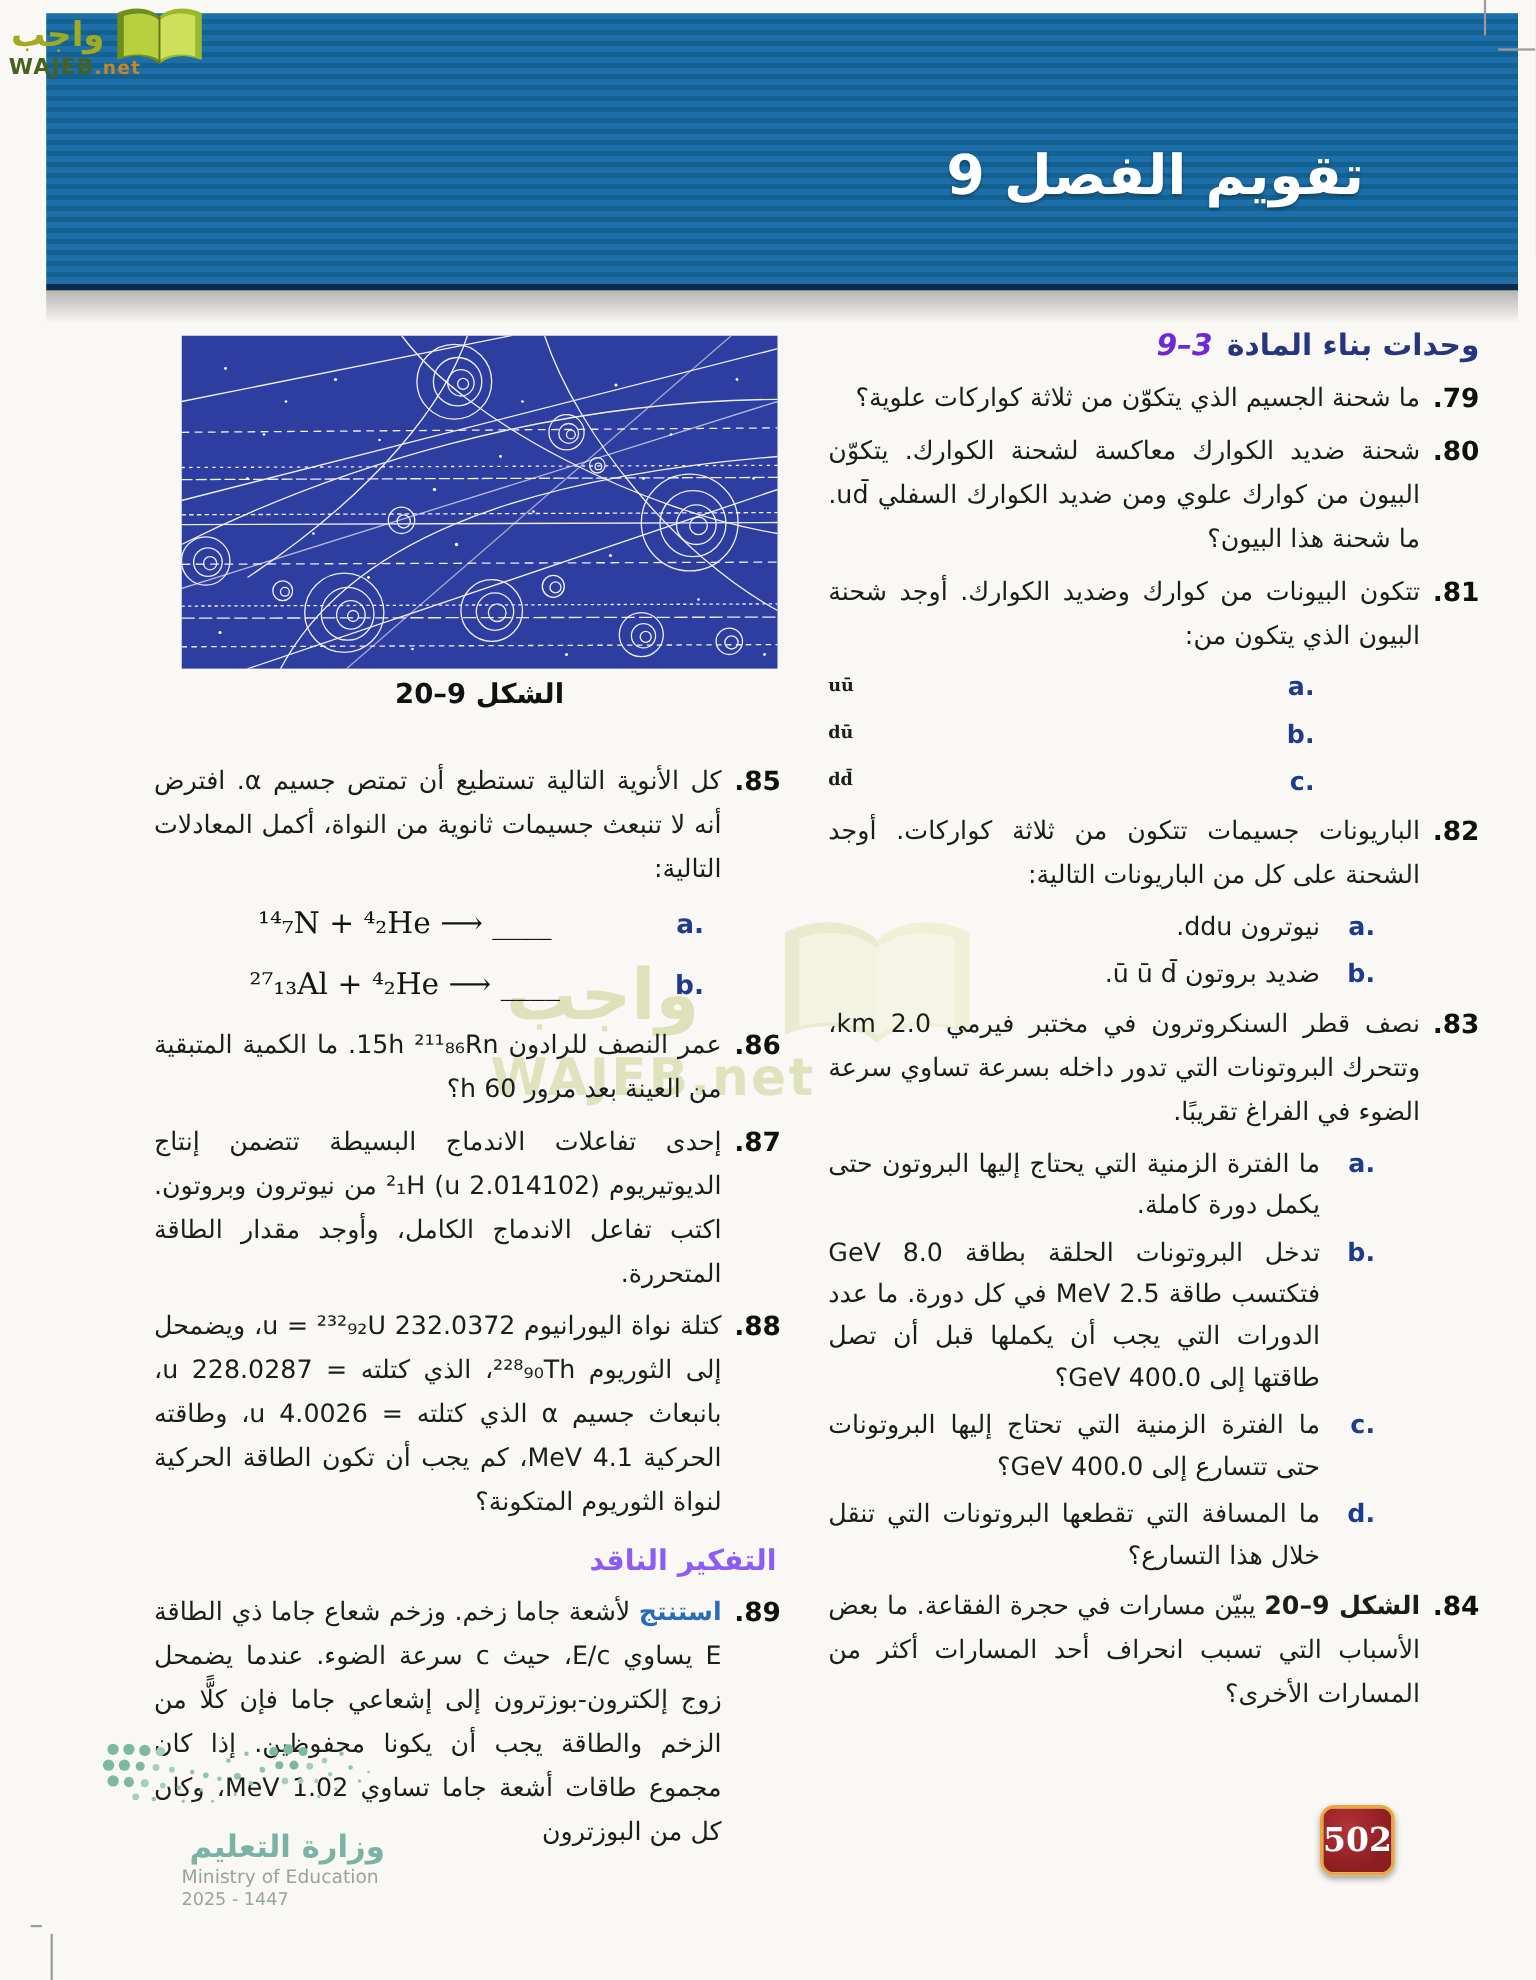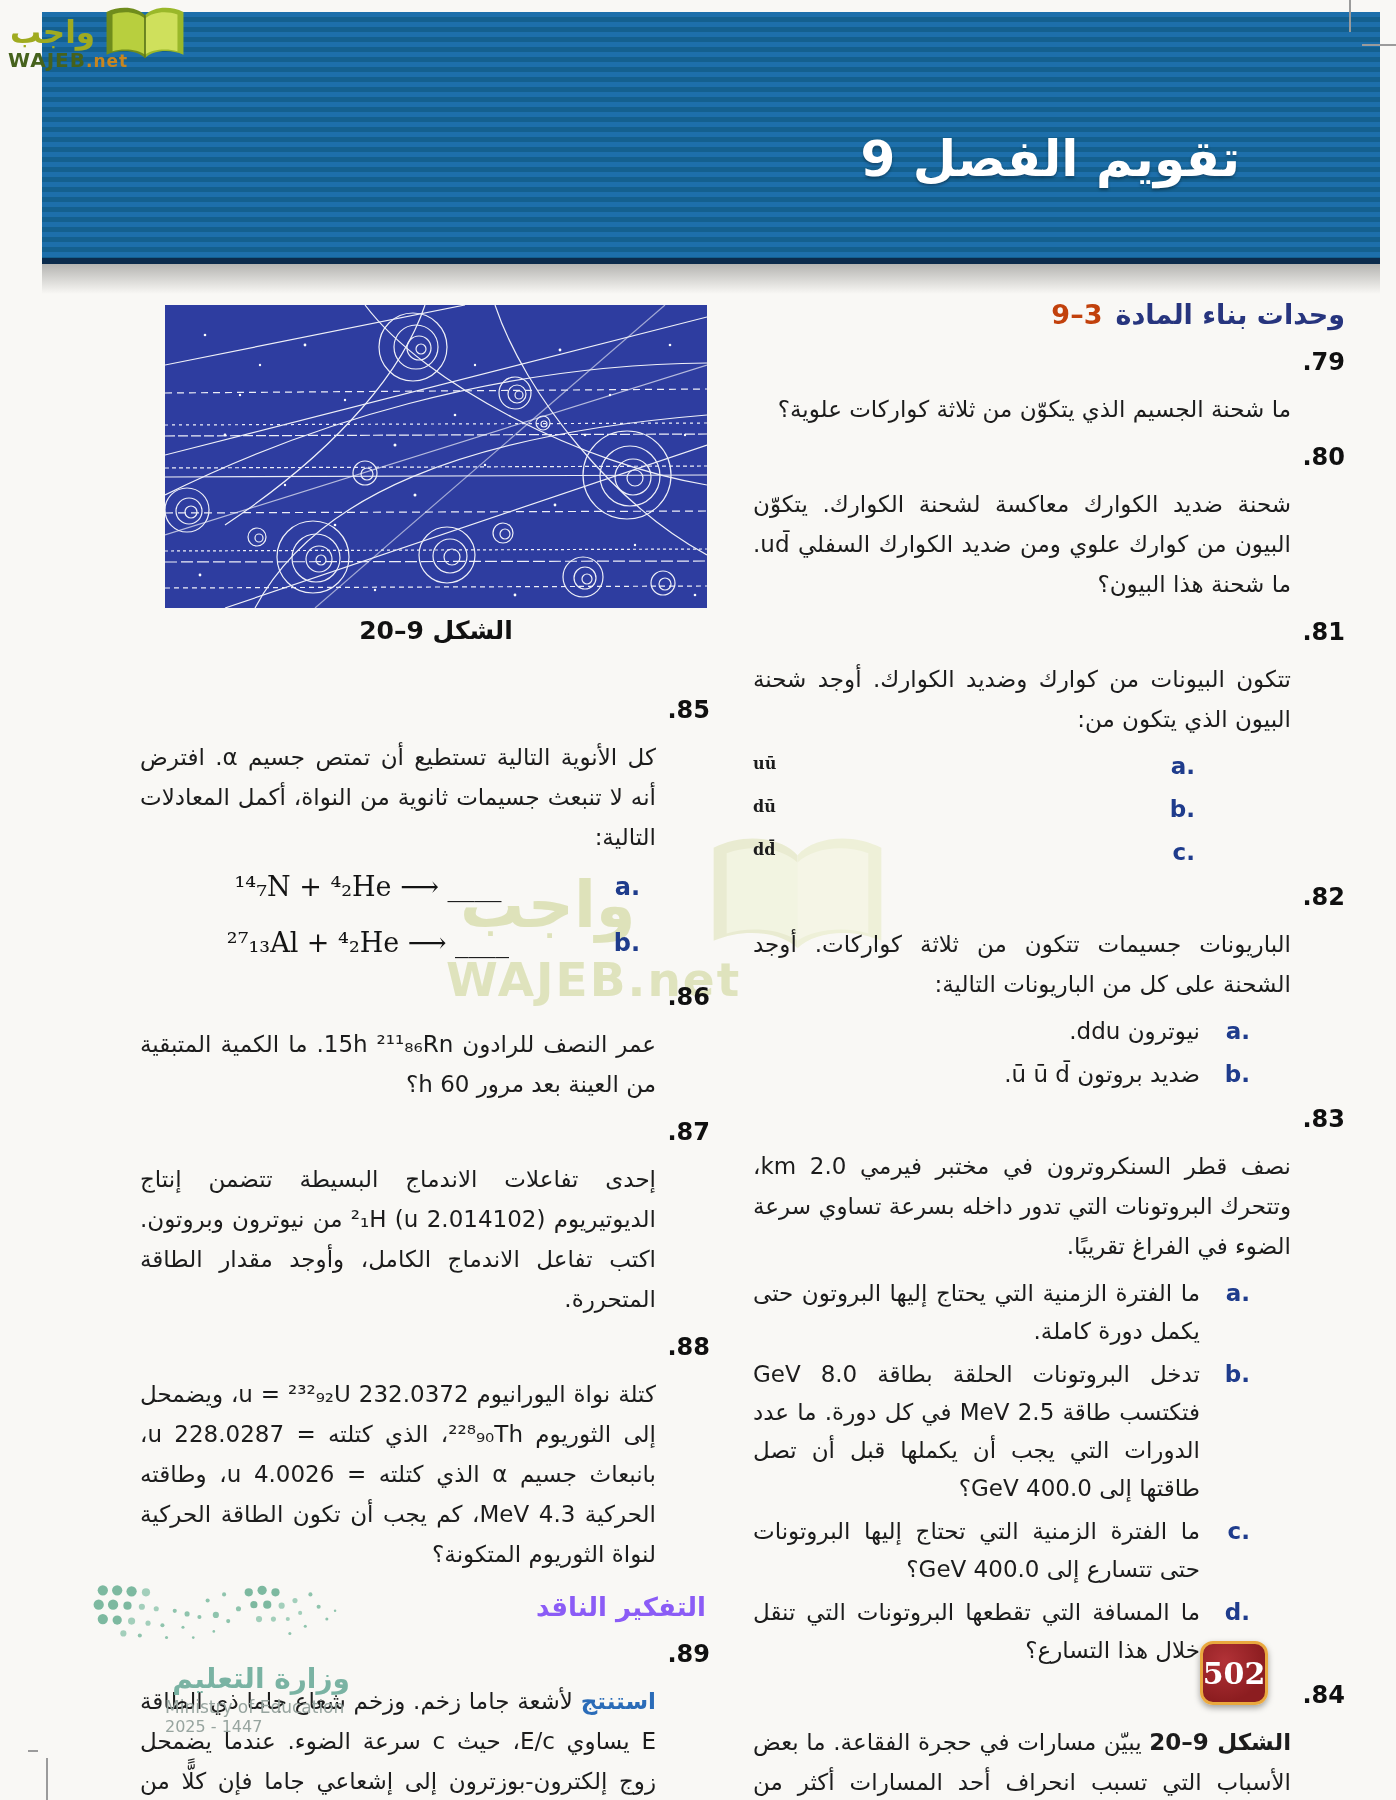--- a/index.html
+++ b/index.html
@@ -40,24 +40,24 @@
   .watermark{position:absolute;left:440px;top:800px;width:470px;height:240px;z-index:0;direction:ltr;}
   .wm-ar{position:absolute;left:20px;top:68px;font-size:64px;font-weight:bold;color:#dee2ba;}
   .wm-en{position:absolute;left:6px;top:152px;font-size:47px;font-weight:bold;color:#dfe3bd;letter-spacing:2px;}
   .wm-book{position:absolute;left:255px;top:8px;width:205px;height:180px;opacity:.55;}
   
   .col{position:absolute;z-index:2;}
   .right-col{top:299px;right:51px;width:592px;}
   .left-col{top:690px;left:140px;width:570px;}
   .sec-head{display:flex;align-items:baseline;gap:13px;margin-bottom:12px;font-size:27px;font-weight:bold;}
   .sec-title{color:#27357e;}
-  .sec-num{color:#c2410c;}
+  .sec-num{color:#6d28d9;font-style:italic;}
   .q{display:flex;margin-bottom:8px;}
   .qnum{flex:0 0 50px;width:50px;font-weight:bold;font-size:24px;text-align:right;line-height:40px;color:#101010;}
-  .qtext{flex:1;font-size:23px;line-height:40px;text-align:justify;padding-right:4px;margin-top:47px;}
+  .qtext{flex:1;font-size:23px;line-height:40px;text-align:justify;padding-right:4px;}
   .qitems{margin:0 95px 6px 0;}
   .qitems.tight{margin-right:150px;}
   .qitem{display:flex;margin-bottom:5px;}
   .qitem .ilabel{flex:0 0 42px;font-weight:bold;color:#1f3c8c;font-size:23px;line-height:38px;text-align:right;}
   .qitem .itext{flex:1;font-size:23px;line-height:38px;text-align:justify;padding-right:8px;}
   .latin{direction:ltr;font-family:"DejaVu Serif",serif;font-weight:bold;text-align:right;}
   .opt .itext{font-size:16px;line-height:33px;}
   .eqrow{display:flex;align-items:center;margin:8px 70px 12px 0;}
   .eqrow .ilabel{flex:0 0 44px;font-weight:bold;color:#1f3c8c;font-size:24px;text-align:right;}
   .eq{flex:1;direction:ltr;text-align:center;font-family:"DejaVu Serif",serif;font-size:27px;line-height:44px;color:#141414;}
@@ -306,21 +306,21 @@
       <div class="qtext">عمر النصف للرادون 15h ²¹¹₈₆Rn. ما الكمية المتبقية من العينة بعد مرور 60 h؟</div>
     </div>
 
     <div class="q">
       <span class="qnum">87.</span>
       <div class="qtext">إحدى تفاعلات الاندماج البسيطة تتضمن إنتاج الديوتيريوم (2.014102 u) ²₁H من نيوترون وبروتون. اكتب تفاعل الاندماج الكامل، وأوجد مقدار الطاقة المتحررة.</div>
     </div>
 
     <div class="q">
       <span class="qnum">88.</span>
-      <div class="qtext">كتلة نواة اليورانيوم 232.0372 u = ²³²₉₂U، ويضمحل إلى الثوريوم ²²⁸₉₀Th، الذي كتلته = 228.0287 u، بانبعاث جسيم α الذي كتلته = 4.0026 u، وطاقته الحركية 4.3 MeV، كم يجب أن تكون الطاقة الحركية لنواة الثوريوم المتكونة؟</div>
+      <div class="qtext">كتلة نواة اليورانيوم 232.0372 u = ²³²₉₂U، ويضمحل إلى الثوريوم ²²⁸₉₀Th، الذي كتلته = 228.0287 u، بانبعاث جسيم α الذي كتلته = 4.0026 u، وطاقته الحركية 4.1 MeV، كم يجب أن تكون الطاقة الحركية لنواة الثوريوم المتكونة؟</div>
     </div>
 
     <div class="crit-head">التفكير الناقد</div>
 
     <div class="q">
       <span class="qnum">89.</span>
       <div class="qtext">
         <span class="kw">استنتج</span>
         <span>لأشعة جاما زخم. وزخم شعاع جاما ذي الطاقة E يساوي E/c، حيث c سرعة الضوء. عندما يضمحل زوج إلكترون-بوزترون إلى إشعاعي جاما فإن كلًّا من الزخم والطاقة يجب أن يكونا محفوظين. إذا كان مجموع طاقات أشعة جاما تساوي 1.02 MeV، وكان كل من البوزترون</span>
       </div>

